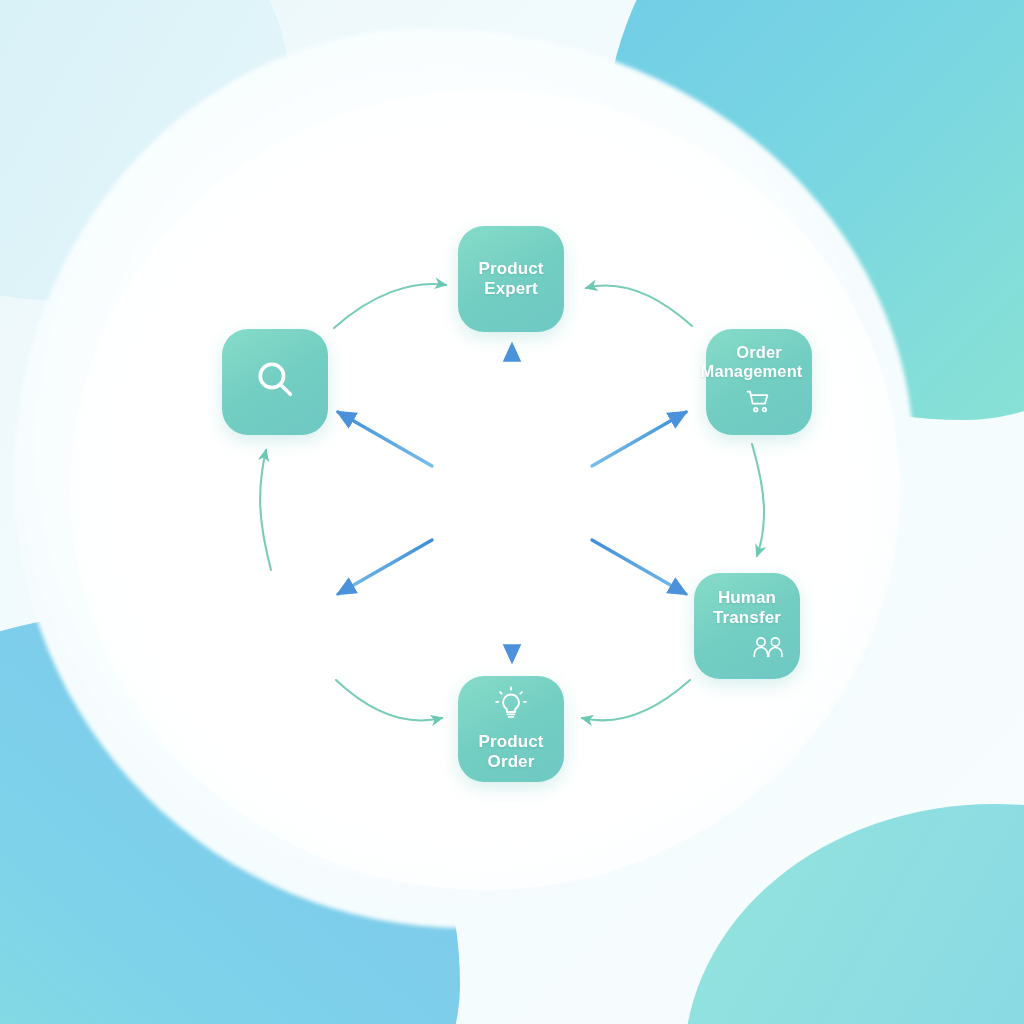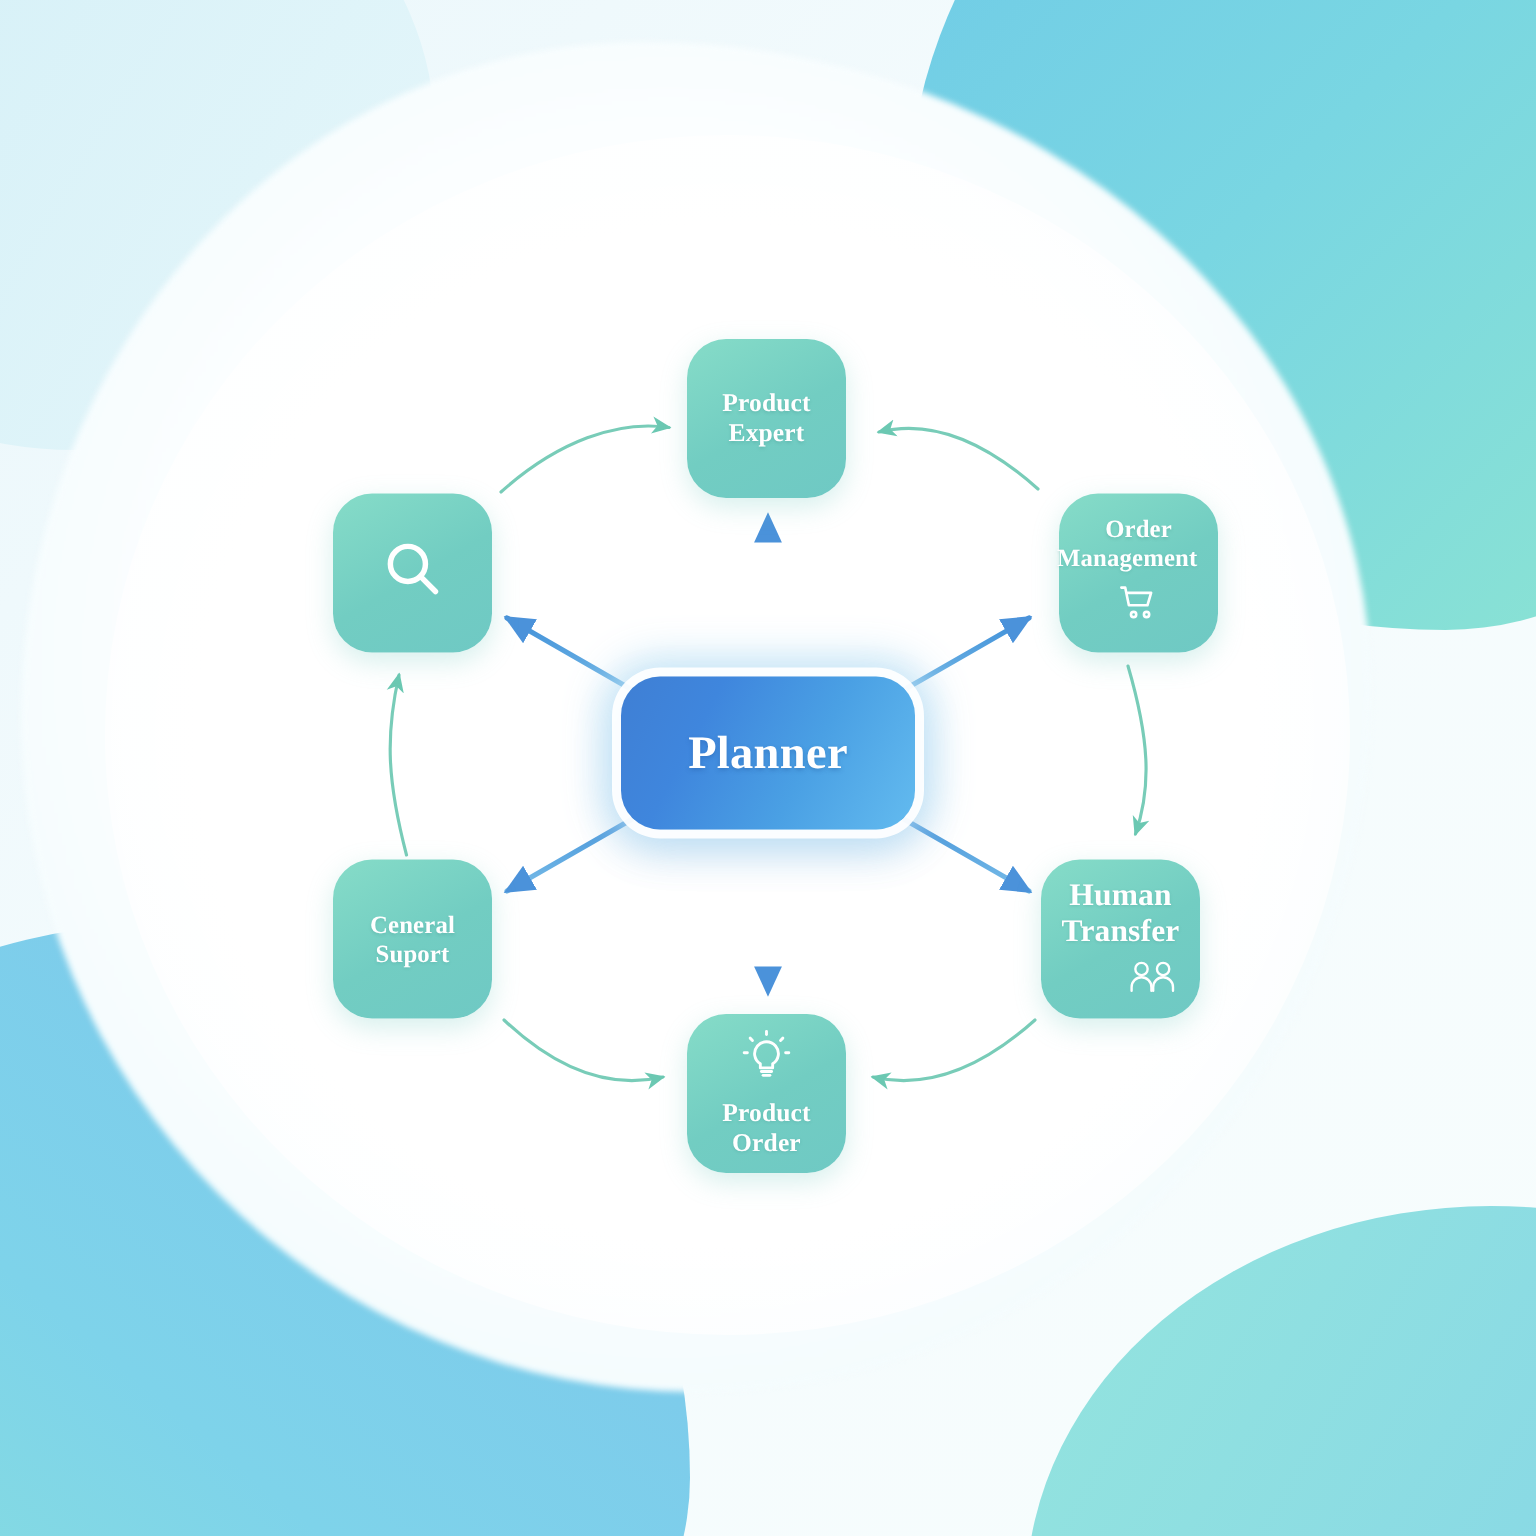--- a/index.html
+++ b/index.html
@@ -5,21 +5,21 @@
   html, body {
     margin: 0;
     padding: 0;
     background: #ffffff;
   }
   #canvas {
     position: relative;
     width: 1024px;
     height: 1024px;
     overflow: hidden;
-    font-family: Liberation Serif, serif;
+    font-family: Liberation Sans, sans-serif;
     background: linear-gradient(135deg, #eaf7fb 0%, #f4fbfd 40%, #f7fdfd 100%);
   }
 
   
   .bg-layer {
     position: absolute;
     inset: 0;
     pointer-events: none;
   }
   .blob {
@@ -127,21 +127,21 @@
   #node-human-transfer { left: 694px; top: 573px; }
   #node-product-expert { left: 458px; top: 676px; }
 
   
   #node-order-mgmt .label { font-size: 16.5px; }
   #node-order-mgmt .label .ln.wide {
     display: block;
     width: 135px;
     margin-left: -15px;
   }
-  #node-human-transfer .label { font-size: 21px; }
+  #node-human-transfer .label { font-size: 17px; }
   #node-general-support .label { font-size: 16.5px; }
 
   .icon-svg { display: block; }
   .icon-top { margin-bottom: 7px; }
   .icon-bottom { margin-top: 6px; }
   .icon-shift-right { margin-left: 42px; }
 
   
   #node-planner {
     left: 414px;
@@ -236,26 +236,20 @@
     </div>
     <span class="icon-svg icon-bottom">
       <svg width="28" height="28" viewBox="0 0 24 24" fill="none" stroke="#ffffff" stroke-width="1.5" stroke-linecap="round" stroke-linejoin="round">
         <path d="M2.2 3.2h2.2l2.1 10.1h10.6l2.1-7.1H6"></path>
         <circle cx="9.2" cy="18.6" r="1.5"></circle>
         <circle cx="16.6" cy="18.6" r="1.5"></circle>
       </svg>
     </span>
   </div>
 
-  <div class="node agent" id="node-general-support">
-    <div class="label">
-      <span class="ln">Ceneral</span>
-      <span class="ln">Suport</span>
-    </div>
-  </div>
 
   <div class="node agent" id="node-human-transfer">
     <div class="label">
       <span class="ln">Human</span>
       <span class="ln">Transfer</span>
     </div>
     <span class="icon-svg icon-bottom icon-shift-right">
       <svg width="34" height="24" viewBox="0 0 34 24" fill="none" stroke="#ffffff" stroke-width="1.6" stroke-linecap="round" stroke-linejoin="round">
         <circle cx="10" cy="7" r="4.1"></circle>
         <path d="M3.4 21.5v-2.4a6.6 6.6 0 0 1 13.2 0v2.4"></path>
@@ -277,17 +271,14 @@
         <line x1="1.5" y1="11.2" x2="3" y2="11.2"></line>
         <line x1="22.5" y1="11.2" x2="21" y2="11.2"></line>
       </svg>
     </span>
     <div class="label">
       <span class="ln">Product</span>
       <span class="ln">Order</span>
     </div>
   </div>
 
-  <div class="node" id="node-planner">
-    <span>Planner</span>
-  </div>
 
 </div>
 
 </body></html>

